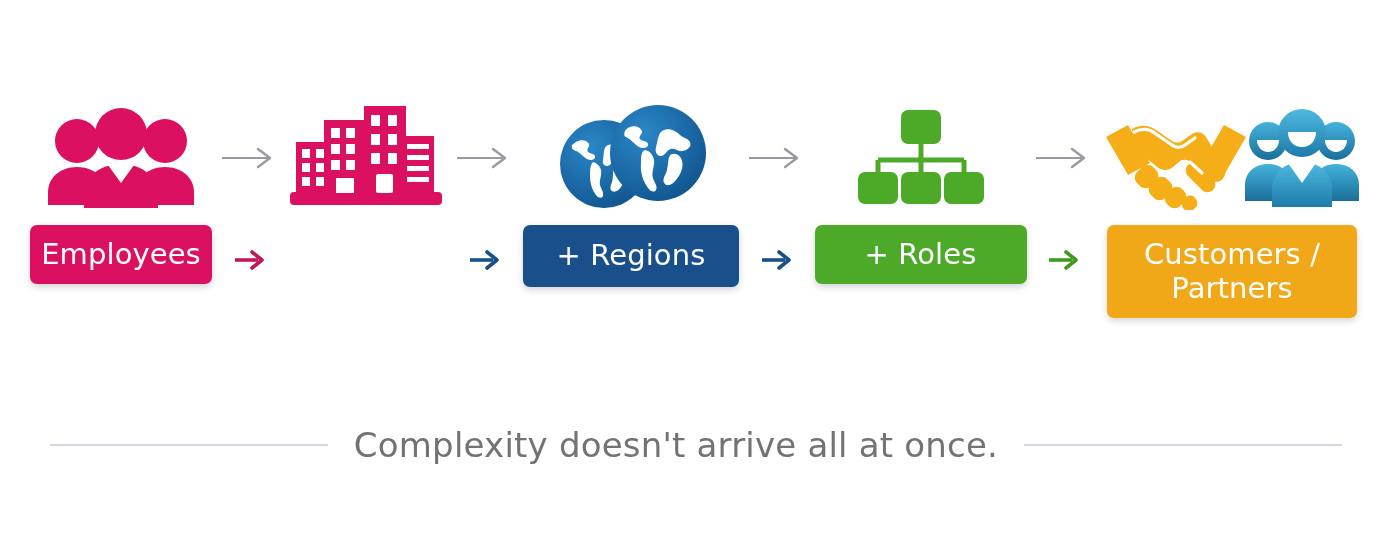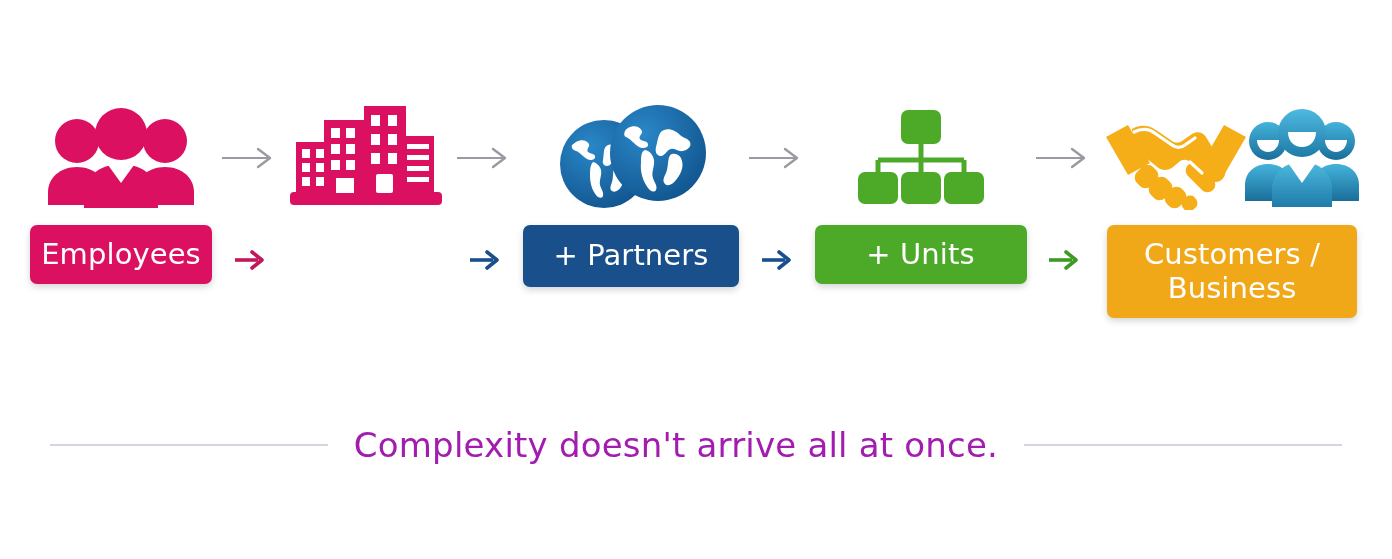--- a/index.html
+++ b/index.html
@@ -106,21 +106,21 @@
   }
   .rule {
     height: 2px;
     background: #d3d6e0;
     flex: 0 0 auto;
   }
   .rule.left  { width: 278px; }
   .rule.right { width: 318px; }
   .caption-text {
     font-size: 34px;
-    color: #a21caf;
+    color: #737373;
     white-space: nowrap;
     font-weight: 400;
     letter-spacing: 0.2px;
   }
 </style>
 </head>
 <body>
 
 <div class="canvas">
 
@@ -239,21 +239,21 @@
           <g fill="#ffffff">
             <path d="M82 26c5-3 12-2 14 3 1 3-4 5-2 8 2 3 7 1 8 5 1 4-6 5-9 3-5-3-8-8-13-10-3-1-2-7 2-9z"></path>
             <path d="M99 48c5 1 8 5 9 10 1 6-3 12-1 18 1 4 5 8 3 12-2 3-6 1-8-2-5-7-8-16-7-25 0-5 0-12 4-13z"></path>
             <path d="M118 28c6-2 12 1 16 5 3 3 8 3 10 7 2 5-3 8-7 9-5 1-8-3-12-2-5 1-6 8-11 7-4-1-5-5-4-9 2-7 2-15 8-17z"></path>
             <path d="M126 52c5-1 9 2 10 7 2 7-2 14-6 19-3 4-8 7-11 4-3-3-1-7 1-11 3-7 1-18 6-19z"></path>
           </g>
         </svg>
       </div>
       <div class="label-area">
         <div class="chip" style="background:#19508C; width:216px; min-height:62px;">
-          <span>+ Partners</span>
+          <span>+ Regions</span>
         </div>
       </div>
     </div>
 
     <div class="connector">
       <div class="conn-top">
         <svg width="60" height="26" viewBox="0 0 60 26">
           <line x1="2" y1="13" x2="48" y2="13" stroke="#9a9aa2" stroke-width="2.2"></line>
           <polyline points="38,4 50,13 38,22" fill="none" stroke="#9a9aa2" stroke-width="2.4" stroke-linecap="round" stroke-linejoin="round"></polyline>
         </svg>
@@ -279,21 +279,21 @@
           <g fill="#4CAA28">
             <rect x="45" y="2" width="40" height="34" rx="7"></rect>
             <rect x="2" y="64" width="40" height="32" rx="7"></rect>
             <rect x="45" y="64" width="40" height="32" rx="7"></rect>
             <rect x="88" y="64" width="40" height="32" rx="7"></rect>
           </g>
         </svg>
       </div>
       <div class="label-area">
         <div class="chip" style="background:#4CAA28; width:212px; min-height:58px;">
-          <span>+ Units</span>
+          <span>+ Roles</span>
         </div>
       </div>
     </div>
 
     <div class="connector">
       <div class="conn-top">
         <svg width="60" height="26" viewBox="0 0 60 26">
           <line x1="2" y1="13" x2="48" y2="13" stroke="#9a9aa2" stroke-width="2.2"></line>
           <polyline points="38,4 50,13 38,22" fill="none" stroke="#9a9aa2" stroke-width="2.4" stroke-linecap="round" stroke-linejoin="round"></polyline>
         </svg>
@@ -351,21 +351,21 @@
             <circle cx="58" cy="28" r="24" fill="url(#pbg1)"></circle>
             <path d="M58 57c-18 0-30 12-30 27v18h60V84c0-15-12-27-30-27z" fill="url(#pbg1)"></path>
             <path d="M44 27h28c0 9-6 15-14 15s-14-6-14-15z" fill="#ffffff"></path>
             <path d="M44 58l14 20 14-20-7-3H51z" fill="#ffffff"></path>
           </g>
         </svg>
       </div>
       <div class="label-area">
         <div class="chip" style="background:#F0A818; width:250px; min-height:88px; flex-direction:column;">
           <span>Customers /</span>
-          <span>Business</span>
+          <span>Partners</span>
         </div>
       </div>
     </div>
 
   </div>
 
   <div class="caption-row">
     <div class="rule left"></div>
     <div class="caption-text">Complexity doesn't arrive all at once.</div>
     <div class="rule right"></div>

